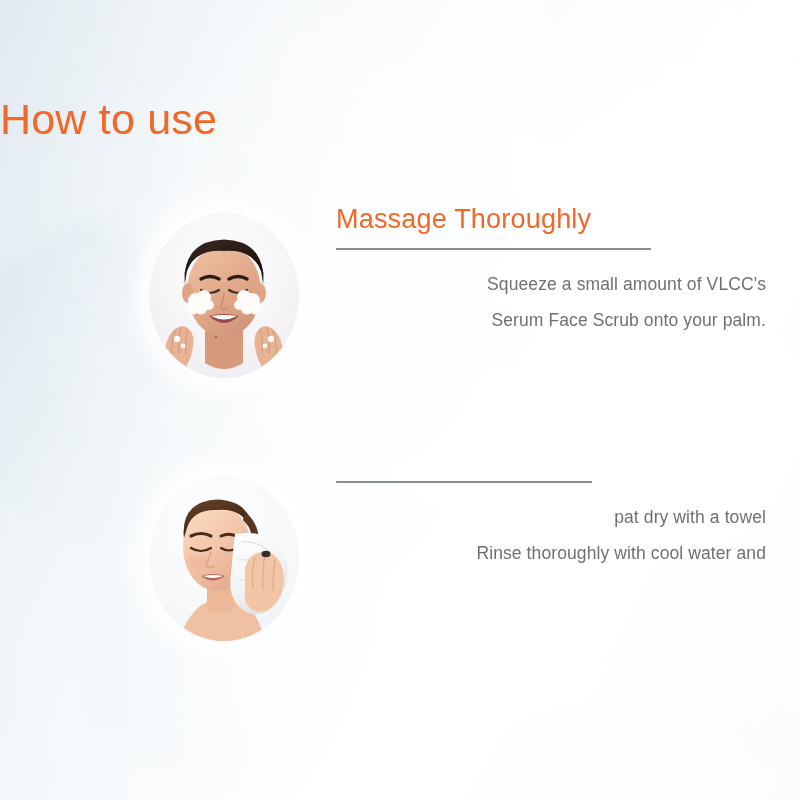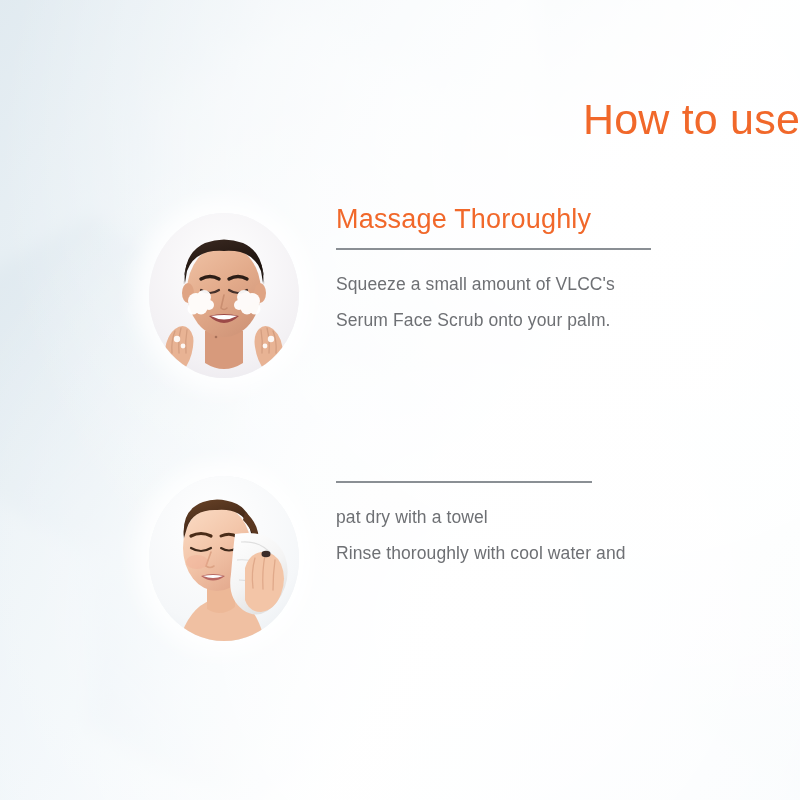--- a/index.html
+++ b/index.html
@@ -33,21 +33,21 @@
       radial-gradient(circle at 78% 20%, rgba(255,255,255,0.96) 0%, rgba(255,255,255,0.55) 42%, rgba(255,255,255,0) 70%),
       radial-gradient(circle at 60% 78%, rgba(255,255,255,0.92) 0%, rgba(255,255,255,0.35) 45%, rgba(255,255,255,0) 72%),
       linear-gradient(118deg, rgba(223,233,239,0.85) 0%, rgba(243,248,251,0.40) 38%, rgba(255,255,255,0.92) 62%, rgba(249,252,253,0.85) 100%);
   }
 
   
   #title {
     position:absolute;
     left:0; top:98px;
     width:800px;
-    text-align:right;
+    text-align:left;
     font-size:43px;
     font-weight:400;
     letter-spacing:0.2px;
     color:#f1682a;
     line-height:1;
   }
 
   
   .step {
     position:absolute;
@@ -91,21 +91,21 @@
   }
 
   .step-rule {
     height:2px;
     background:#8a8f94;
     margin-top:13px;
   }
   #step-0 .step-rule { width:315px; }
   #step-1 .step-rule { width:256px; }
 
-  .step-lines { margin-top:16px; }
+  .step-lines { margin-top:16px;text-align:right; }
 
   .step-line {
     font-size:17.5px;
     color:#6e7074;
     line-height:36px;
     letter-spacing:0.1px;
     white-space:nowrap;
   }
 </style>
 </head>

